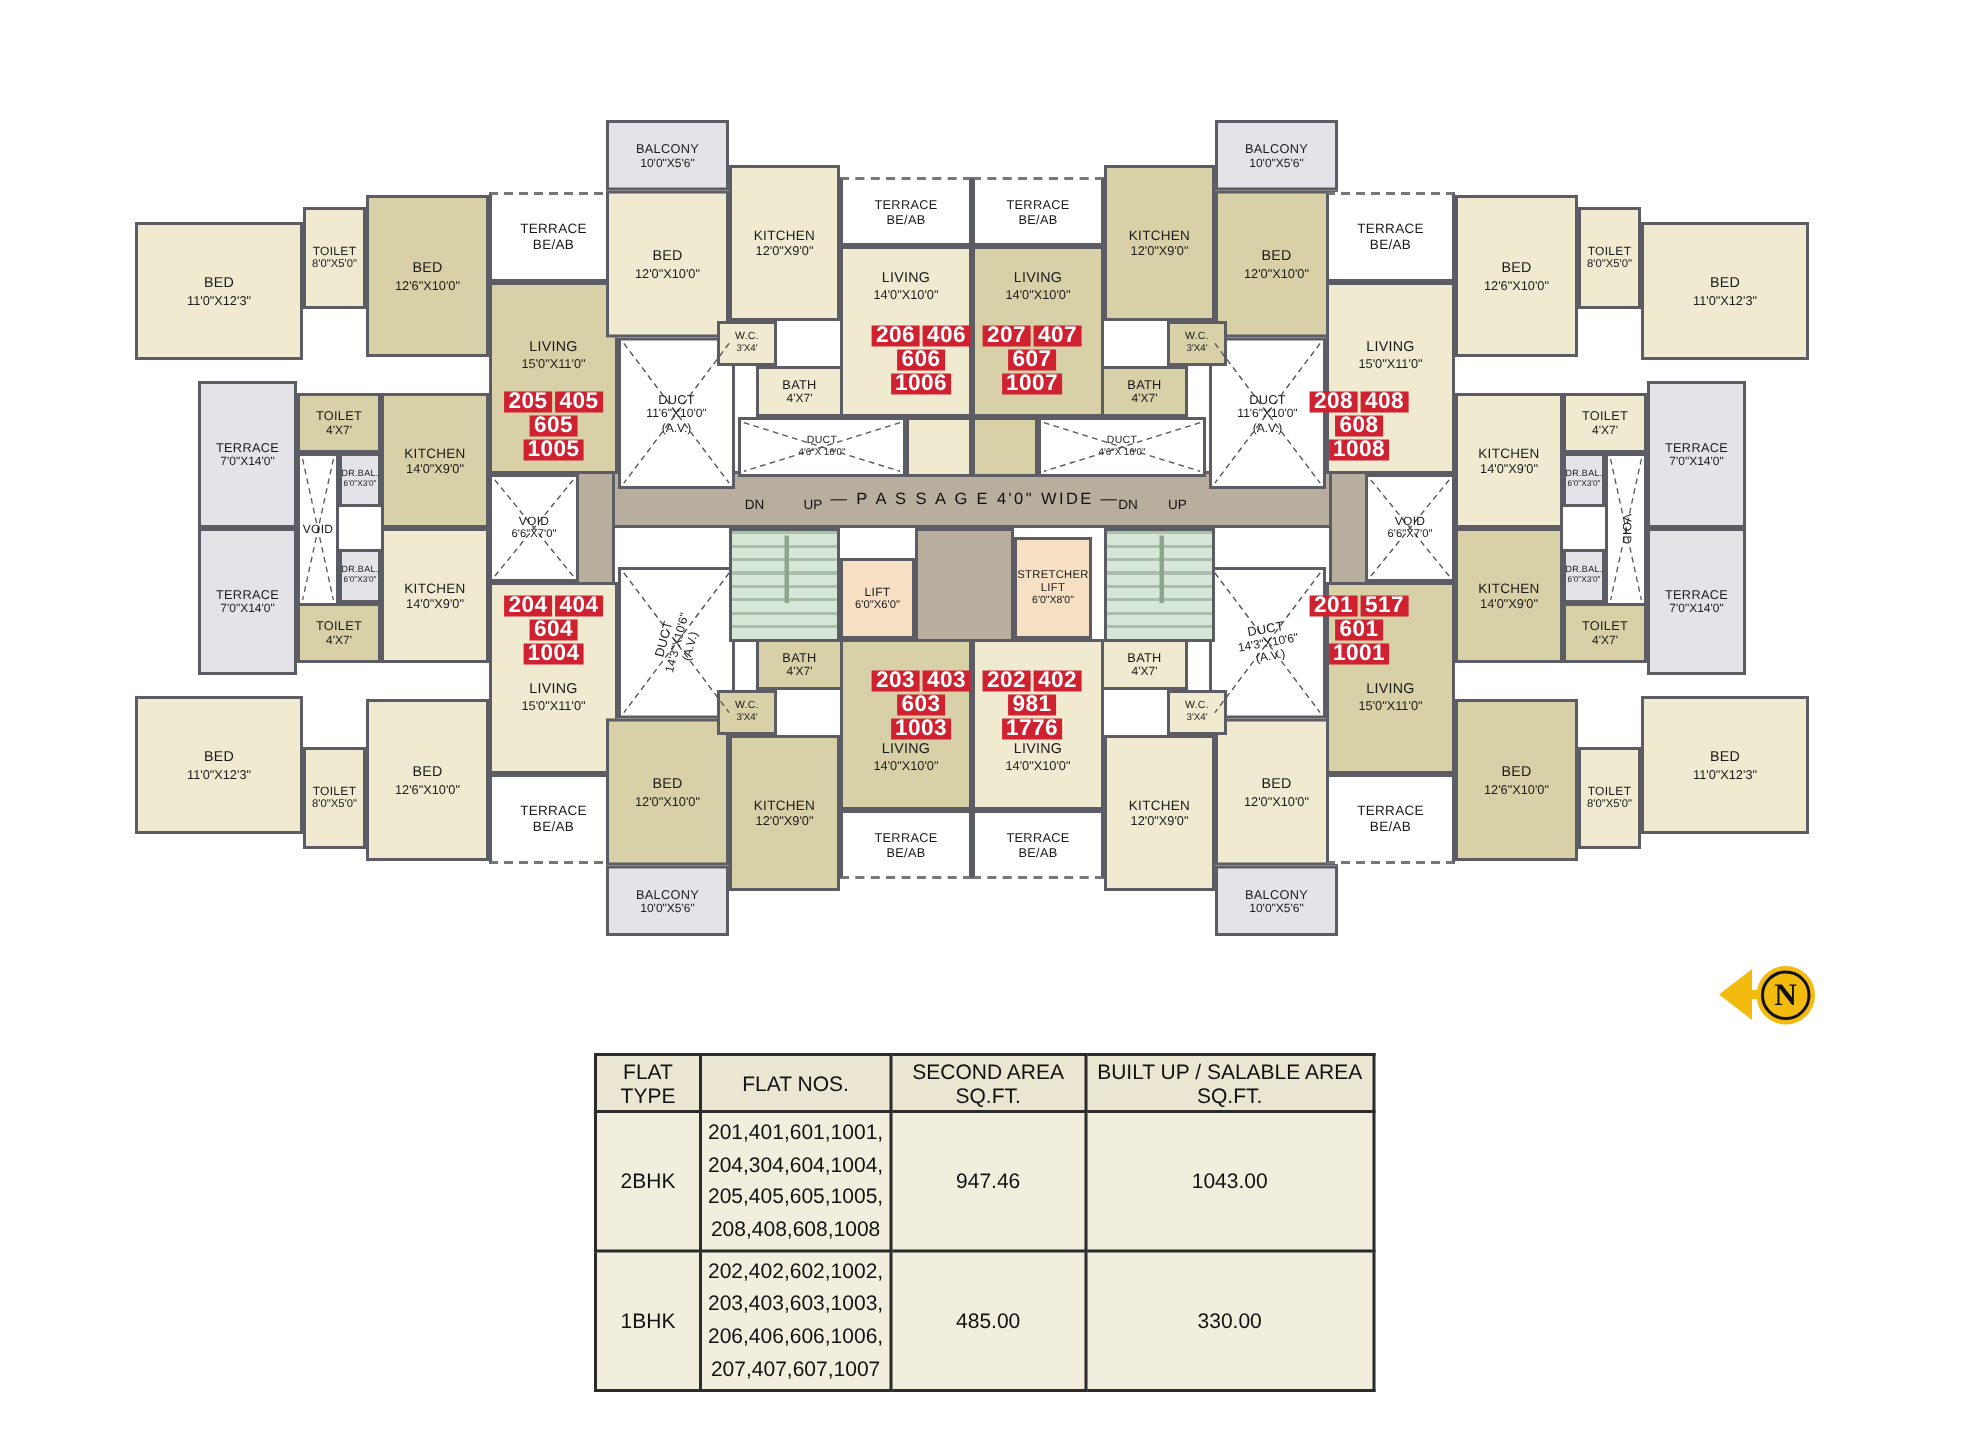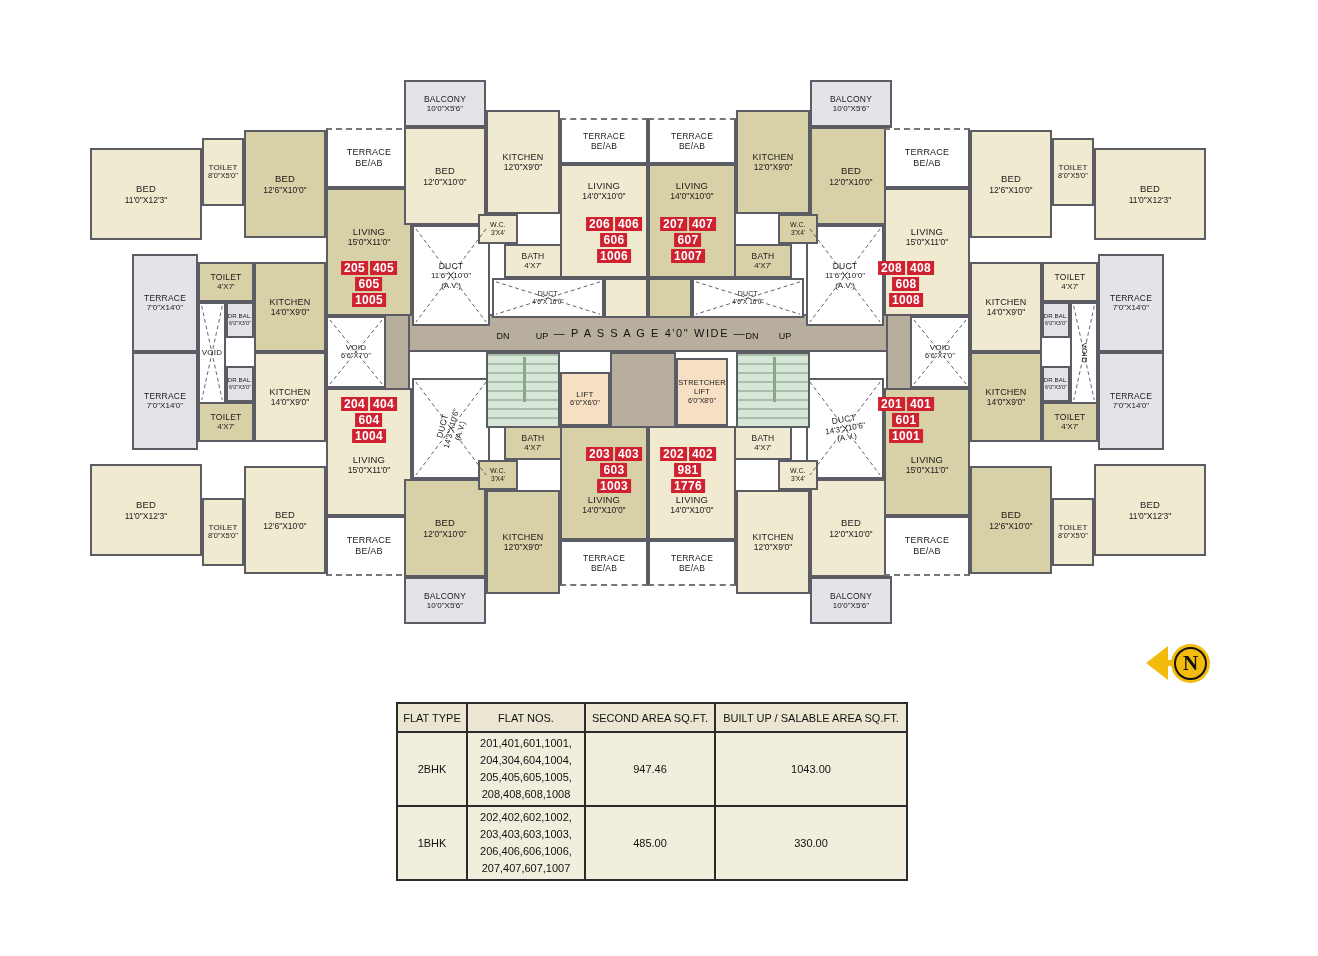--- a/index.html
+++ b/index.html
@@ -26,32 +26,32 @@
     text-align:center;white-space:nowrap;z-index:3;}
   .rn{font-size:9.5px;letter-spacing:.2px;}
   .rd{font-size:8.5px;}
   svg.cross{position:absolute;left:0;top:0;width:100%;height:100%;z-index:1;}
   svg.cross line{stroke:#56565e;stroke-width:1;stroke-dasharray:4 3;}
   .f-stairs .mid{position:absolute;left:50%;top:3px;height:62%;border-left:3px solid #8da58d;}
   
   .badges{position:absolute;transform:translate(-50%,-50%);display:flex;flex-direction:column;
     gap:2px;align-items:center;z-index:6;}
   .badge-row{display:flex;gap:2px;}
-  .badge{background:var(--red);color:#fff;font-weight:bold;font-size:12px;
+  .badge{background:var(--red);color:#fff;font-weight:bold;font-size:15px;
     line-height:14px;padding:0 3px;letter-spacing:.3px;}
   
   .ptext{position:absolute;transform:translate(-50%,-50%);white-space:nowrap;color:#111;z-index:7;}
   
   .title{position:absolute;left:400px;top:664px;width:560px;text-align:center;
     font-size:19.5px;letter-spacing:.4px;color:#111;}
   
   #table-wrap{position:absolute;left:396px;top:702px;}
   table.flats{border-collapse:collapse;table-layout:fixed;}
   table.flats td,table.flats th{border:2px solid #2b2b2b;text-align:center;
-    font-size:11px;font-weight:normal;padding:2px 4px;color:#111;}
+    font-size:14px;font-weight:normal;padding:2px 4px;color:#111;}
   table.flats th{background:var(--tblhead);height:23px;}
   table.flats td{background:var(--tblbg);}
   td.nos{line-height:1.55;}
   
   .north{position:absolute;left:1146px;top:646px;display:flex;align-items:center;z-index:8;}
   .north .tri{width:0;height:0;border-top:17px solid transparent;border-bottom:17px solid transparent;
     border-right:22px solid #f2bb0e;}
   .north .bar{width:6px;height:6px;background:#f2bb0e;}
   .north .disc{width:29px;height:29px;border-radius:50%;background:#f2bb0e;border:2.5px solid #111;
     box-shadow:0 0 0 3px #f2bb0e;display:flex;align-items:center;justify-content:center;
@@ -653,21 +653,21 @@
         <div class="badge-row">
           <span class="badge">608</span>
         </div>
         <div class="badge-row">
           <span class="badge">1008</span>
         </div>
       </div>
       <div class="badges" style="left: 906px; top: 420px;">
         <div class="badge-row">
           <span class="badge">201</span>
-          <span class="badge">401</span>
+          <span class="badge">517</span>
         </div>
         <div class="badge-row">
           <span class="badge">601</span>
         </div>
         <div class="badge-row">
           <span class="badge">1001</span>
         </div>
       </div>
       <span class="ptext" style="left: 650px; top: 333px; font-size: 11px; letter-spacing: 1.6px;">—  P A S S A G E   4'0" WIDE  —</span>
       <span class="ptext" style="left: 503px; top: 336px; font-size: 9px;">DN</span>

